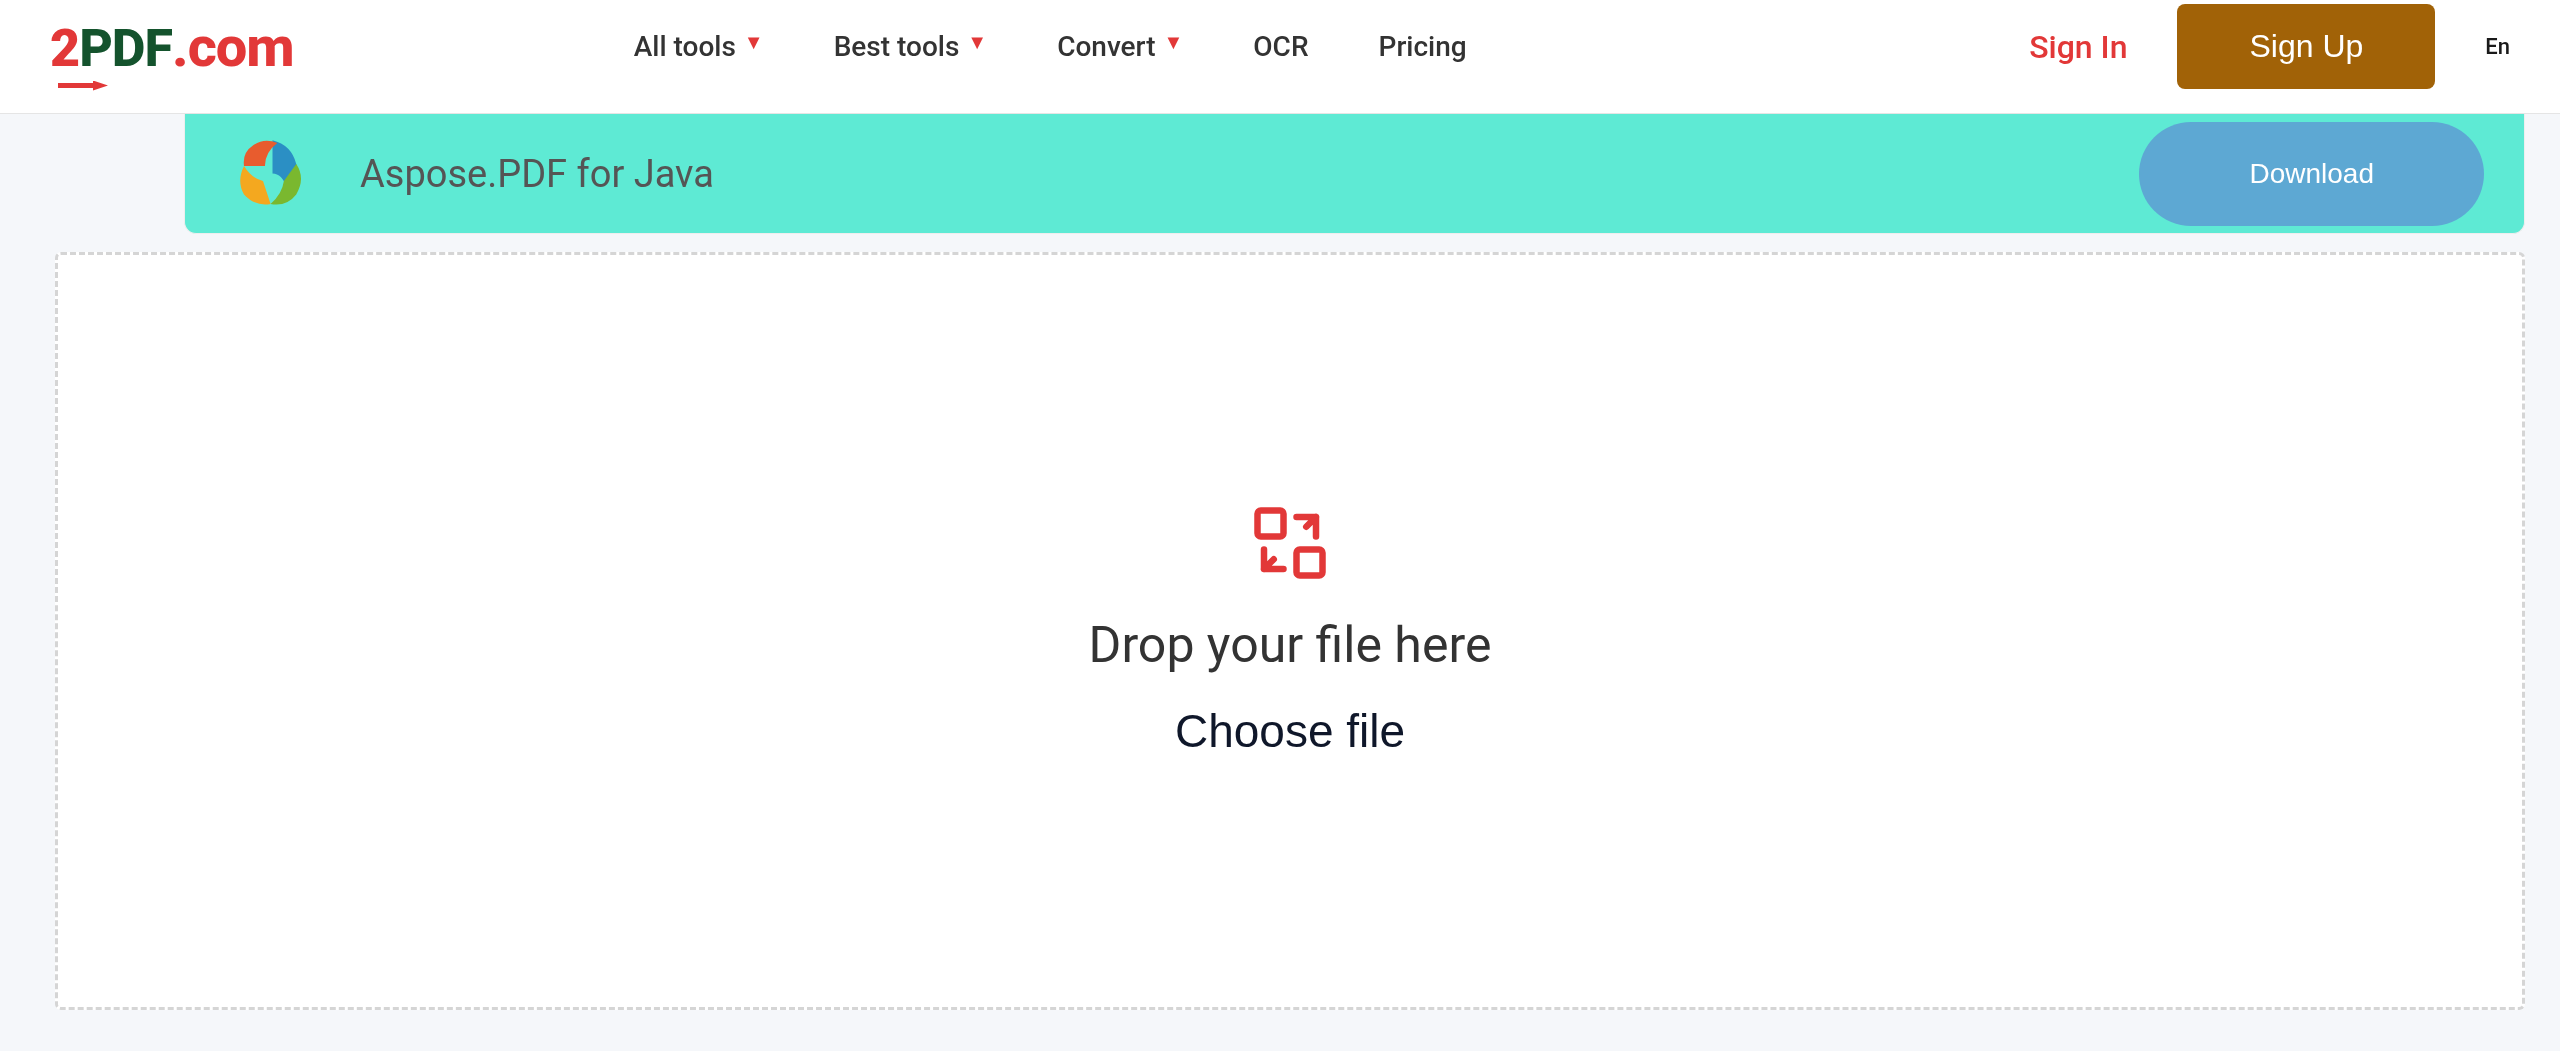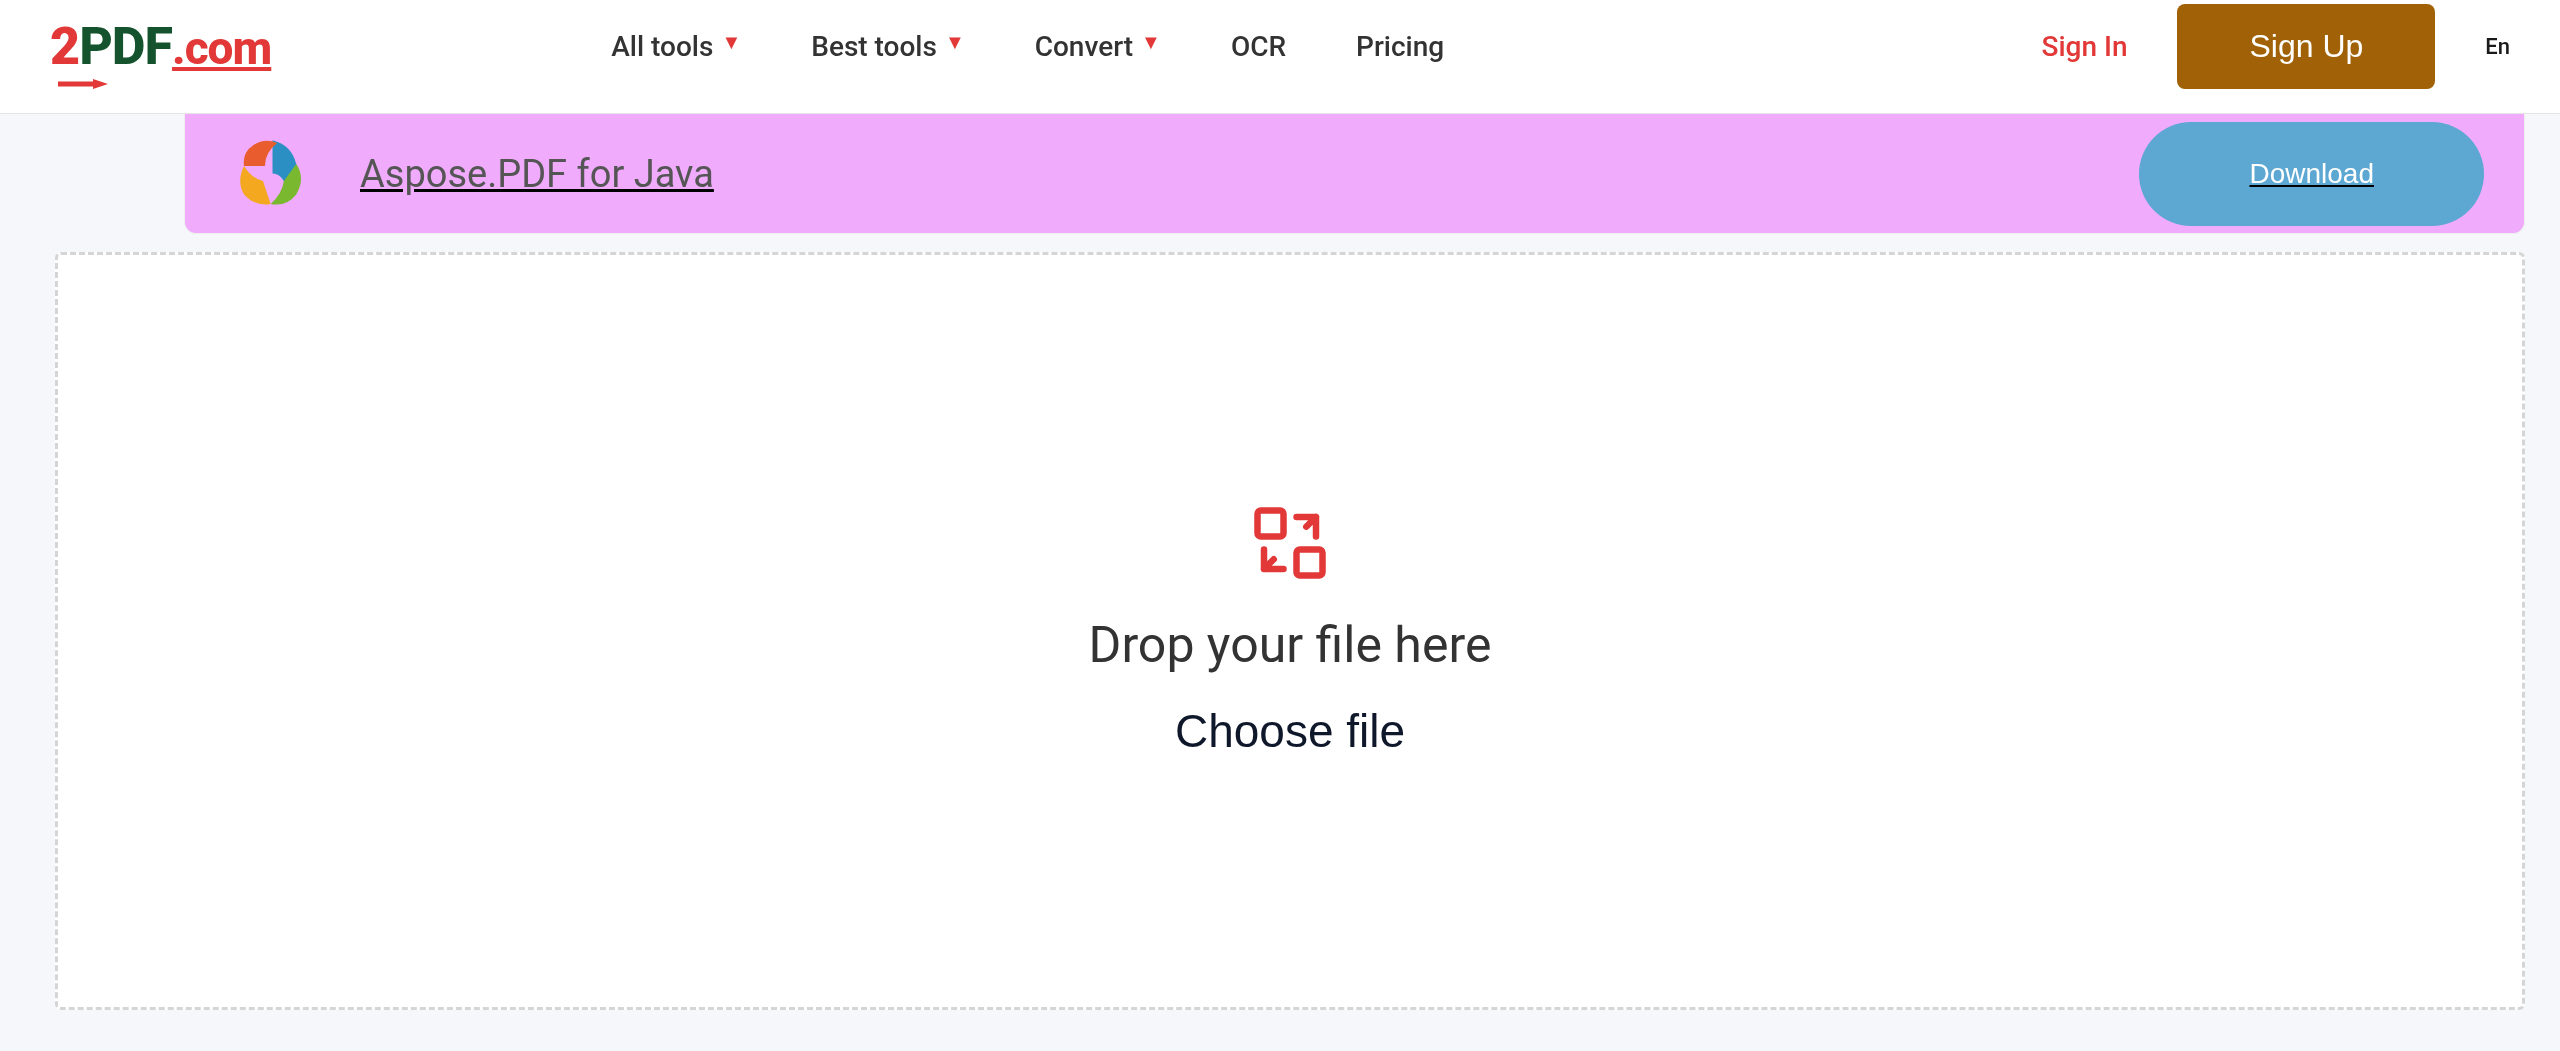--- a/index.html
+++ b/index.html
@@ -43,22 +43,21 @@
   width: 50px;
   height: 10px;
   background: #e23838;
   clip-path: polygon(0 25%, 70% 25%, 70% 0, 100% 50%, 70% 100%, 70% 75%, 0 75%);
 }
 .logo-pdf {
   color: #14532d;
 }
 .logo-com {
   color: #e23838;
-  font-size: 46px;
-  text-decoration: underline;
+  font-size: 56px;
 }
 .nav {
   display: flex;
   gap: 70px;
   margin-left: 340px;
   align-items: center;
 }
 .nav-item {
   font-size: 28px;
   color: #333;
@@ -73,52 +72,51 @@
   font-size: 20px;
 }
 .auth {
   display: flex;
   align-items: center;
   gap: 50px;
   margin-left: auto;
 }
 .signin {
   color: #e23838;
-  font-size: 28px;
+  font-size: 32px;
   font-weight: 500;
   cursor: pointer;
 }
 .signup {
   background: #a16207;
   color: #fff;
   font-size: 32px;
   font-weight: 500;
   padding: 24px 72px;
   border-radius: 8px;
   cursor: pointer;
   border: none;
 }
 .lang {
   font-size: 22px;
   color: #1a1a1a;
   font-weight: 500;
   cursor: pointer;
 }
 .banner {
-  background: #f0abfc;
+  background: #5eead4;
   margin: 0 35px 0 184px;
   height: 120px;
   display: flex;
   align-items: center;
   padding: 0 40px;
   border-bottom-left-radius: 12px;
   border-bottom-right-radius: 12px;
   border: 1px solid #eee;
   border-top: none;
-  text-decoration: underline;
 }
 .banner-logo {
   width: 95px;
   height: 95px;
   position: relative;
 }
 .swirl {
   width: 100%;
   height: 100%;
 }

